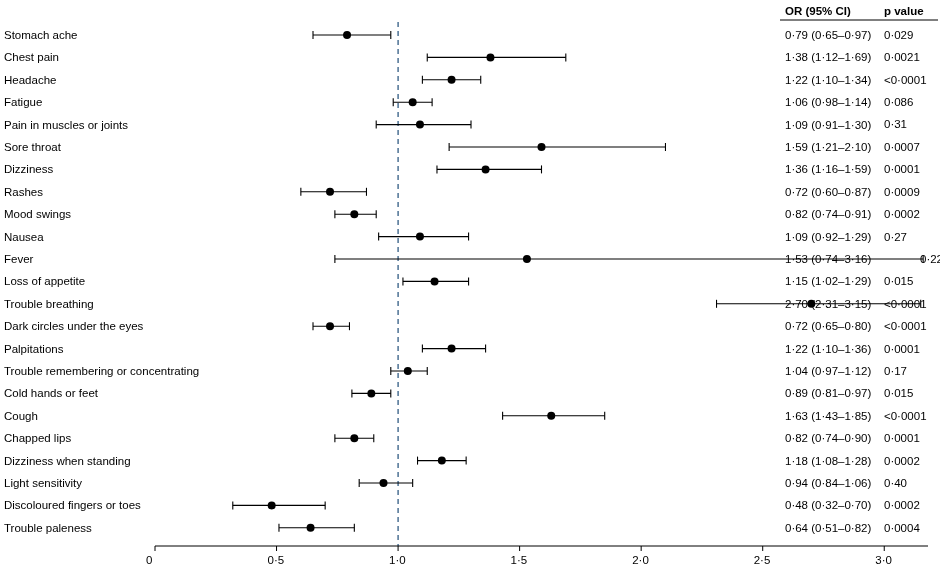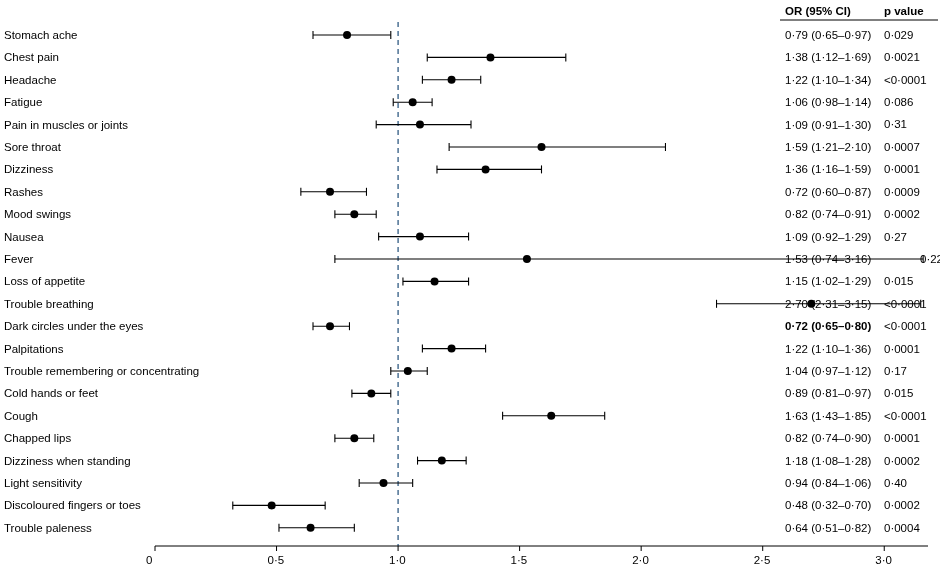--- a/index.html
+++ b/index.html
@@ -241,21 +241,21 @@
     <div class="lbl row-label" style="top: 253px; left: 4px;">Fever</div>
     <div class="lbl or-text" style="top: 253px; left: 785px;">1·53 (0·74–3·16)</div>
     <div class="lbl p-text" style="top: 253px; left: 884px; padding-left: 36px;">0·22</div>
     <div class="lbl row-label" style="top: 275.4px; left: 4px;">Loss of appetite</div>
     <div class="lbl or-text" style="top: 275.4px; left: 785px;">1·15 (1·02–1·29)</div>
     <div class="lbl p-text" style="top: 275.4px; left: 884px;">0·015</div>
     <div class="lbl row-label" style="top: 297.8px; left: 4px;">Trouble breathing</div>
     <div class="lbl or-text" style="top: 297.8px; left: 785px;">2·70 (2·31–3·15)</div>
     <div class="lbl p-text" style="top: 297.8px; left: 884px;">&lt;0·0001</div>
     <div class="lbl row-label" style="top: 320.2px; left: 4px;">Dark circles under the eyes</div>
-    <div class="lbl or-text" style="top: 320.2px; left: 785px; font-weight: bold;">0·72 (0·65–0·80)</div>
+    <div class="lbl or-text" style="top: 320.2px; left: 785px;">0·72 (0·65–0·80)</div>
     <div class="lbl p-text" style="top: 320.2px; left: 884px;">&lt;0·0001</div>
     <div class="lbl row-label" style="top: 342.6px; left: 4px;">Palpitations</div>
     <div class="lbl or-text" style="top: 342.6px; left: 785px;">1·22 (1·10–1·36)</div>
     <div class="lbl p-text" style="top: 342.6px; left: 884px;">0·0001</div>
     <div class="lbl row-label" style="top: 365px; left: 4px;">Trouble remembering or concentrating</div>
     <div class="lbl or-text" style="top: 365px; left: 785px;">1·04 (0·97–1·12)</div>
     <div class="lbl p-text" style="top: 365px; left: 884px;">0·17</div>
     <div class="lbl row-label" style="top: 387.4px; left: 4px;">Cold hands or feet</div>
     <div class="lbl or-text" style="top: 387.4px; left: 785px;">0·89 (0·81–0·97)</div>
     <div class="lbl p-text" style="top: 387.4px; left: 884px;">0·015</div>

